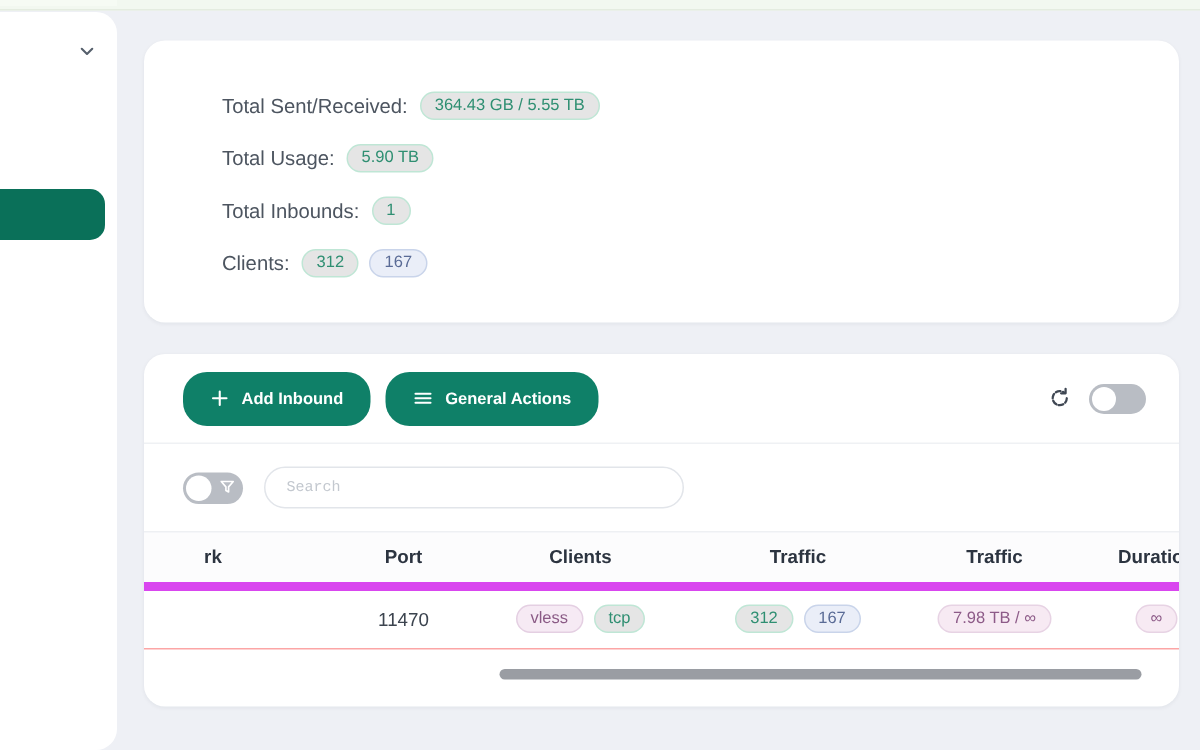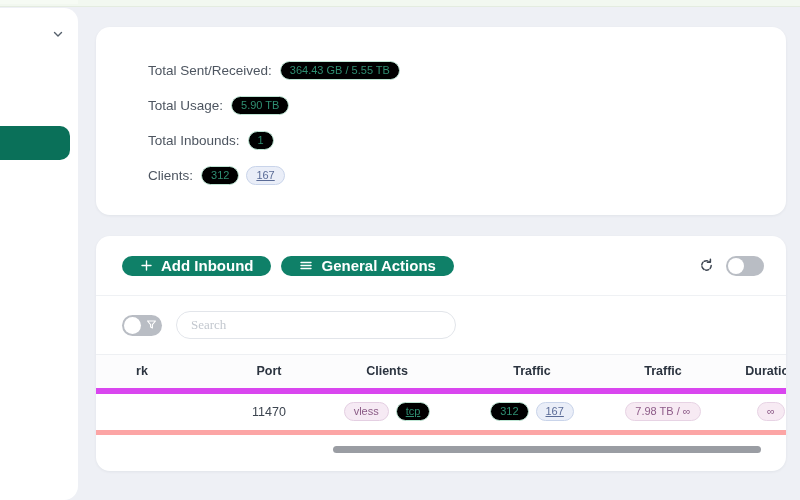--- a/index.html
+++ b/index.html
@@ -87,23 +87,23 @@
   }
   .stat-label { margin-right: 8px; }
 
   .badge {
     display: inline-flex; align-items: center; justify-content: center;
     height: 19px; padding: 0 9px;
     border-radius: 10px;
     font-size: 11px; line-height: 1;
     white-space: nowrap;
   }
-  .badge + .badge { margin-left: 7px; text-decoration: underline; }
+  .badge + .badge { margin-left: 7px; }
   .badge-green {
-    background: #000000; color: #2f8f72; border: 1px solid #bfe6d5;
+    background: #e5e5e5; color: #2f8f72; border: 1px solid #bfe6d5;
   }
   .badge-blue {
     background: #eaeef8; color: #5a6b96; border: 1px solid #c9d4ea;
   }
   .badge-purple {
     background: #f6eaf4; color: #8a5a85; border: 1px solid #e4cfe2;
   }
   .badge-pink {
     background: #f7eaf3; color: #8d5b88; border: 1px solid #e7d3e4;
   }
@@ -115,24 +115,24 @@
     overflow: hidden;
   }
   .toolbar {
     position: relative; height: 60px;
     display: flex; align-items: center;
     padding: 0 22px 0 26px;
     border-bottom: 1px solid #eff1f4;
   }
   .btn {
     display: inline-flex; align-items: center; justify-content: space-between;
-    height: 20px; padding: 0 18px;
+    height: 36px; padding: 0 18px;
     border-radius: 16px;
     background: #0f8068; color: #ffffff;
-    font-size: 15px; font-weight: 600;
+    font-size: 11px; font-weight: 600;
     border: none; cursor: pointer;
   }
   .btn + .btn { margin-left: 10px; }
   .btn-icon {
     display: inline-flex; align-items: center; justify-content: center;
     margin-right: 8px;
   }
   .toolbar-right {
     position: absolute; right: 22px; top: 50%;
     transform: translateY(-50%);
@@ -182,22 +182,22 @@
     margin-left: 14px;
     width: 280px; height: 28px;
     border: 1px solid #e2e5ea;
     border-radius: 14px;
     background: #ffffff;
     display: flex; align-items: center;
     padding: 0 14px;
   }
   .search-input {
     border: none; outline: none; width: 100%;
-    font-family: Liberation Serif, serif;
-    font-size: 13px; color: #5b636d;
+    font-family: Liberation Mono, monospace;
+    font-size: 10px; color: #5b636d;
     background: transparent;
   }
   .search-input::placeholder { color: #c3c8cf; }
 
   
   .table-wrap {
     position: relative;
     height: 100px;
     overflow: hidden;
   }
@@ -208,21 +208,21 @@
     text-align: center;
     background: #fcfcfd;
     border-top: 1px solid #eef0f3;
     border-bottom: 6px solid #d946ef;
     white-space: nowrap;
   }
   .tbl td {
     height: 42px;
     font-size: 12.5px; color: #3c444f;
     text-align: center;
-    border-bottom: 5px solid #fca5a5;
+    border-bottom: 1px solid #fca5a5;
     white-space: nowrap;
   }
   .cell-flex { display: flex; align-items: center; justify-content: center; }
 
   .col-remark { width: 168px; }
   .col-port { width: 86px; }
   .col-protocol { width: 150px; }
   .col-clients { width: 140px; }
   .col-traffic { width: 122px; }
   .col-duration { width: 94px; }

